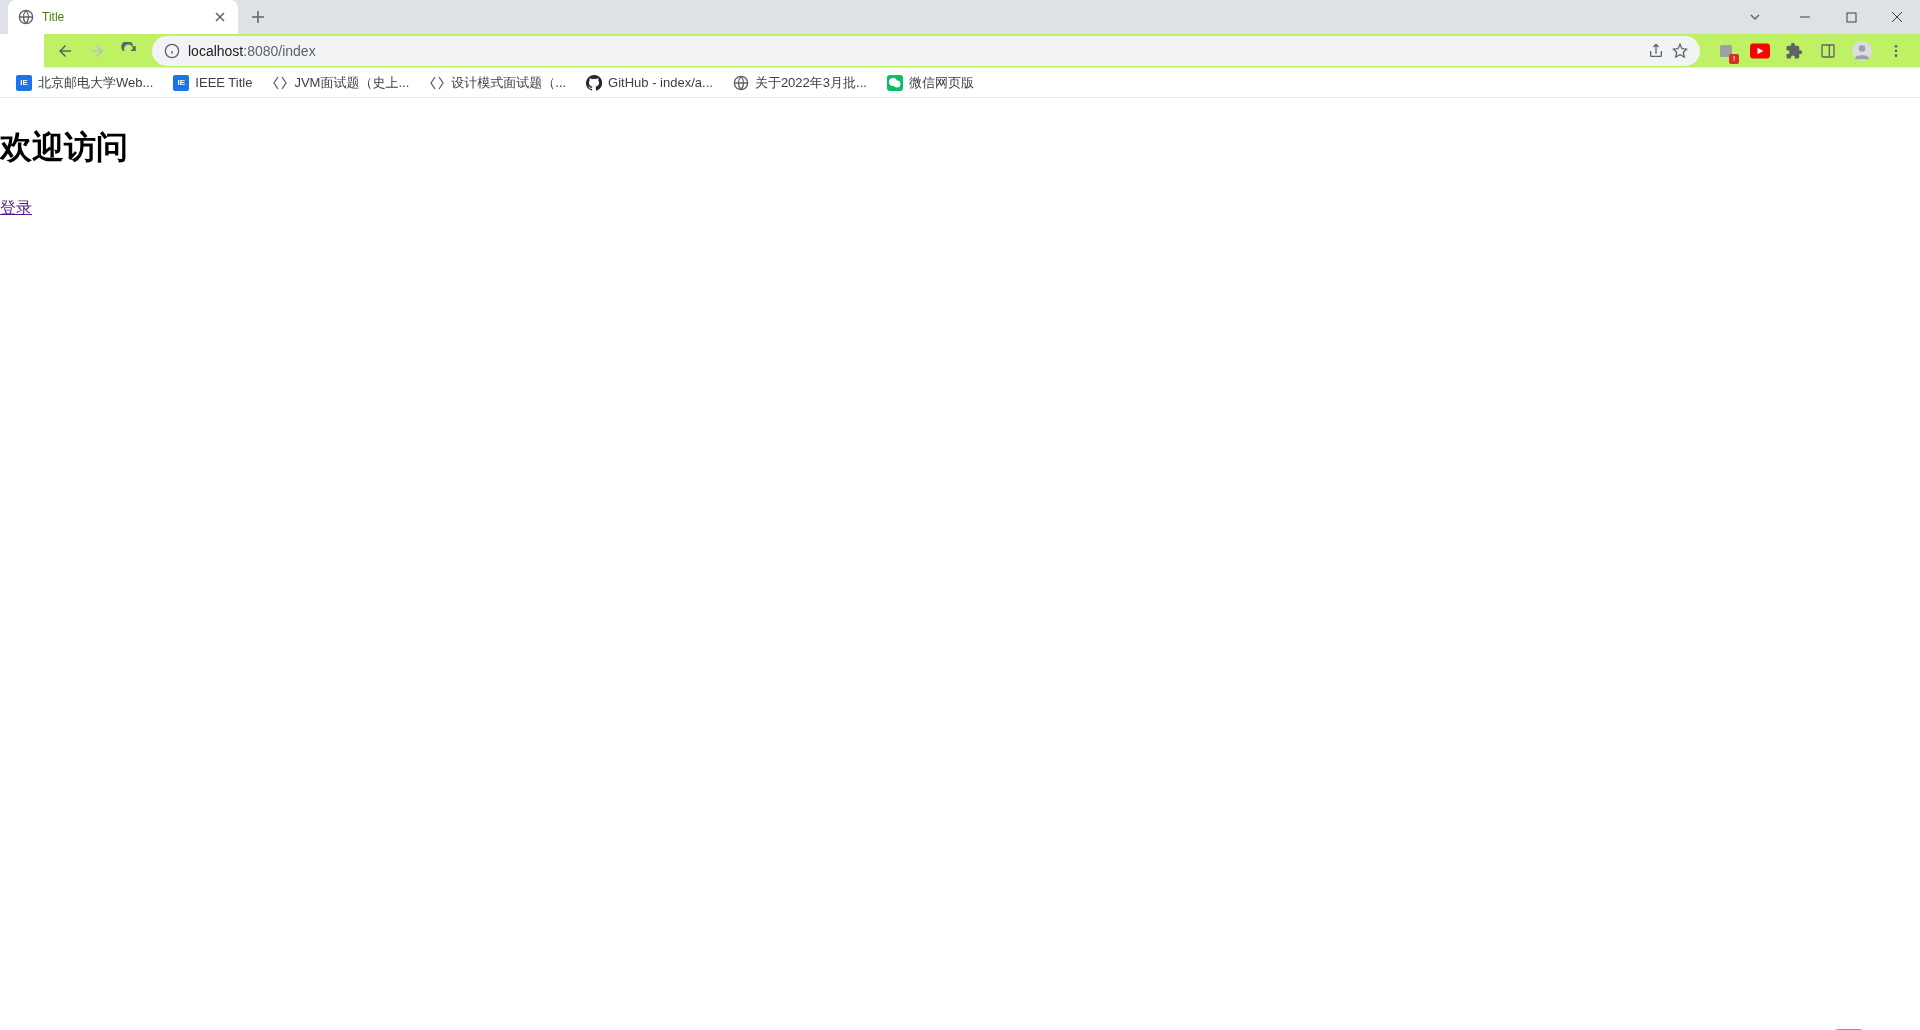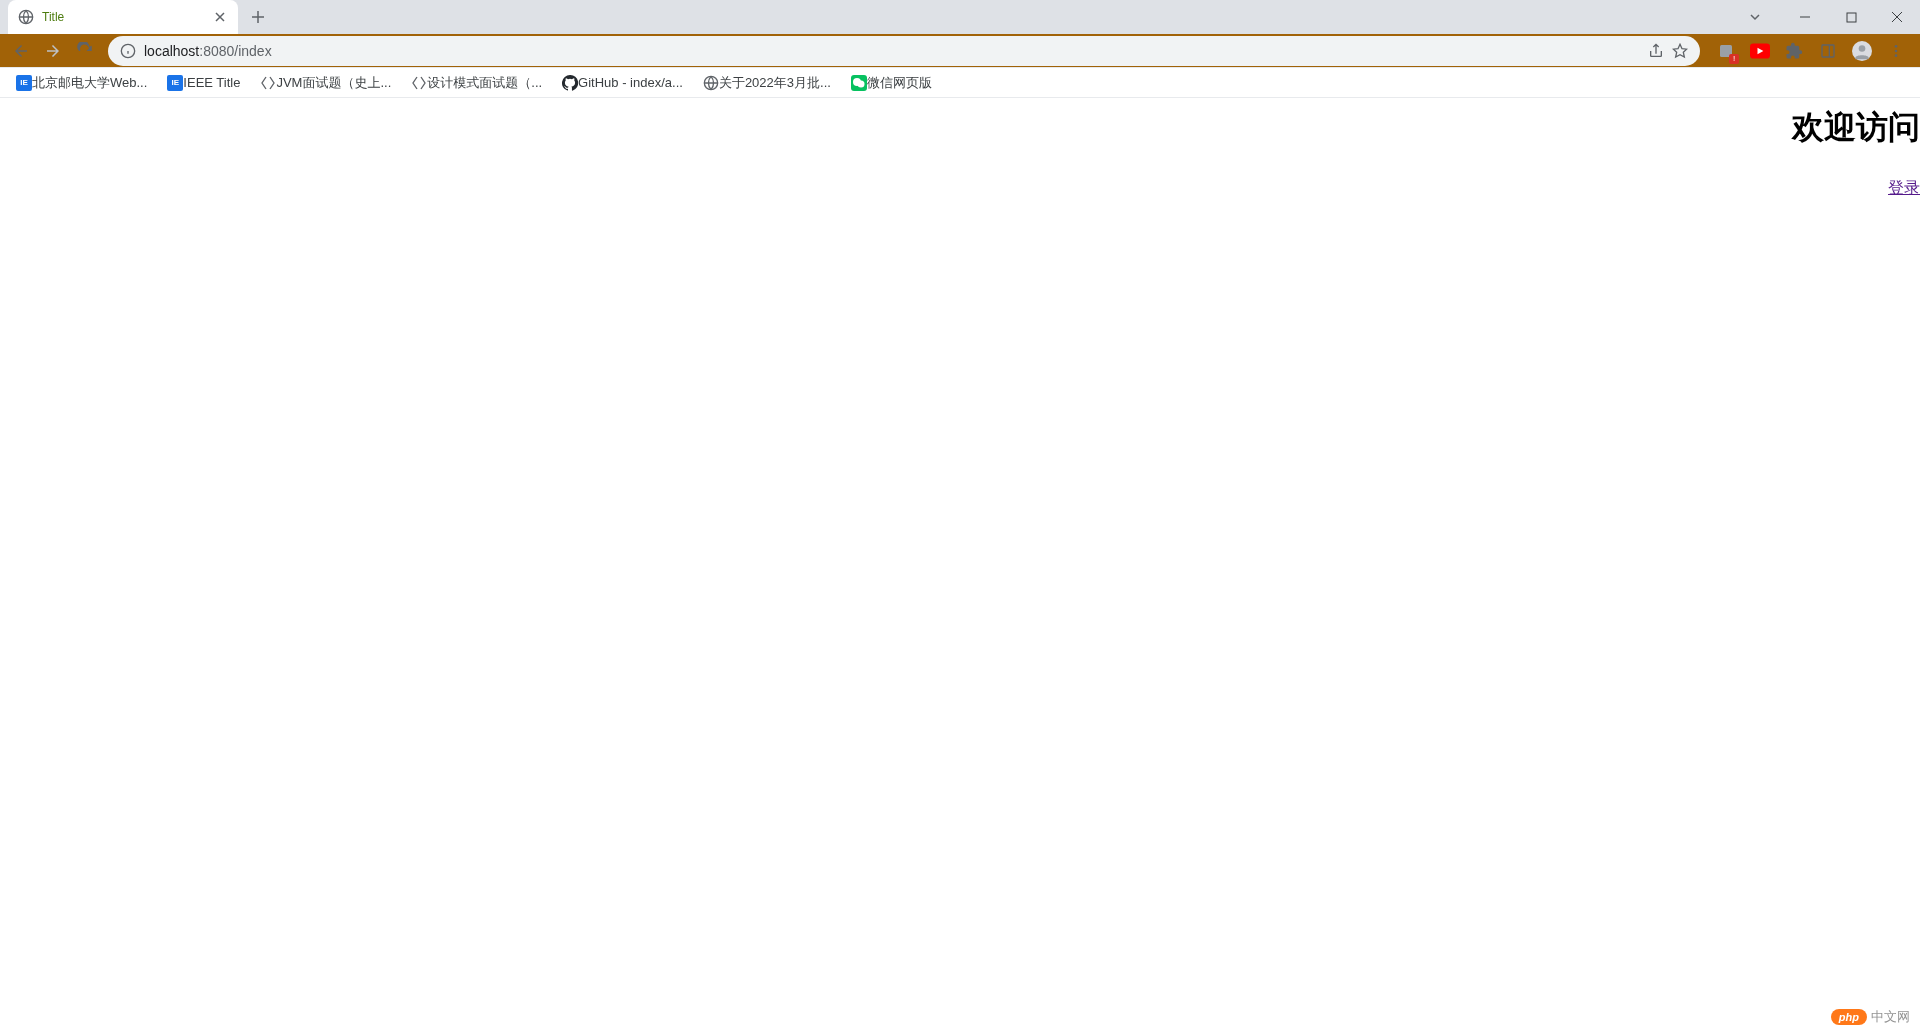--- a/index.html
+++ b/index.html
@@ -10,44 +10,44 @@
     .tab { background: #fff; height: 34px; border-radius: 8px 8px 0 0; display: flex; align-items: center; padding: 0 10px; margin-left: 8px; min-width: 230px; gap: 8px; }
     .tab .favicon { width: 16px; height: 16px; display: flex; align-items: center; justify-content: center; }
     .tab .title { font-size: 12px; color: #4d7c0f; flex: 1; }
     .tab .close { width: 16px; height: 16px; display: flex; align-items: center; justify-content: center; color: #5f6368; font-size: 14px; cursor: pointer; border-radius: 50%; }
     .newtab { width: 28px; height: 28px; display: flex; align-items: center; justify-content: center; color: #5f6368; cursor: pointer; border-radius: 50%; margin-left: 6px; margin-bottom: 3px; }
     .win-controls { position: absolute; right: 0; top: 0; display: flex; height: 34px; align-items: center; }
     .win-btn { width: 46px; height: 30px; display: flex; align-items: center; justify-content: center; color: #3c4043; cursor: pointer; }
     .search-tabs { width: 34px; height: 30px; display:flex; align-items:center; justify-content:center; color:#5f6368; margin-right: 10px; cursor:pointer; }
 
     
-    .toolbar { height: 34px; background: #a16207; display: flex; align-items: center; padding: 0 6px; gap: 2px; border-bottom: 1px solid #e8eaed; }
+    .toolbar { height: 34px; background: #bef264; display: flex; align-items: center; padding: 0 6px; gap: 2px; border-bottom: 1px solid #e8eaed; margin-left: 44px; }
     .nav-btn { width: 30px; height: 30px; display: flex; align-items: center; justify-content: center; color: #5f6368; border-radius: 50%; }
     .nav-btn.enabled { color: #3c4043; cursor: pointer; }
     .nav-btn.disabled { color: #bdc1c6; }
     .address-bar { flex: 1; height: 30px; background: #f1f3f4; border-radius: 15px; display: flex; align-items: center; padding: 0 12px; margin: 0 6px; gap: 8px; }
     .address-bar .url { font-size: 14px; color: #202124; flex: 1; }
     .address-bar .url .host { color: #202124; }
     .address-bar .url .rest { color: #5f6368; }
     .toolbar-icons { display: flex; align-items: center; gap: 6px; padding: 0 4px; }
     .t-icon { width: 28px; height: 28px; display: flex; align-items: center; justify-content: center; color: #5f6368; cursor: pointer; border-radius: 4px; position: relative; }
     .ext-badge { position: absolute; bottom: 1px; right: 1px; background: #d93025; color: #fff; font-size: 8px; width: 10px; height: 10px; border-radius: 2px; display:flex; align-items:center; justify-content:center; }
 
     
     .bookmarks { height: 30px; background: #fff; display: flex; align-items: center; padding: 0 8px; gap: 4px; border-bottom: 1px solid #e8eaed; }
-    .bookmark { display: flex; align-items: center; padding: 4px 8px; border-radius: 4px; cursor: pointer; font-size: 13px; color: #3c4043; }
+    .bookmark { display: flex; align-items: center; gap: 6px; padding: 4px 8px; border-radius: 4px; cursor: pointer; font-size: 13px; color: #3c4043; }
     .bm-icon { width: 16px; height: 16px; display: flex; align-items: center; justify-content: center; }
     .bm-icon.blue { background: #1a73e8; color:#fff; font-size: 8px; border-radius:2px; font-weight:bold; }
     .bm-icon.gray svg { fill: #5f6368; }
     .bm-icon.green { background: #07c160; border-radius:3px; }
 
     
     .page { flex: 1; background: #fff; height: calc(100% - 100px); position: relative; }
-    .page h1 { font-size: 32px; font-weight: bold; text-align: right; margin-top: 8px; font-family: SimSun, serif; }
-    .page .login-link { display: block; text-align: right; margin-top: 28px; color: #551a8b; text-decoration: underline; font-size: 16px; font-family: SimSun, serif; }
+    .page h1 { font-size: 32px; font-weight: bold; text-align: left; margin-top: 28px; font-family: SimSun, serif; }
+    .page .login-link { display: block; text-align: left; margin-top: 28px; color: #551a8b; text-decoration: underline; font-size: 16px; font-family: SimSun, serif; }
 
     
     .watermark { position: absolute; bottom: 10px; right: 10px; display: flex; align-items: center; gap: 4px; opacity: 0.9; }
     .watermark .php-badge { background: #ff6a00; color: #fff; font-size: 11px; font-weight: bold; padding: 2px 8px; border-radius: 10px; font-style: italic; }
     .watermark .cn { color: #888; font-size: 13px; }
 
     svg { display: block; }
   </style>
 </head>
 <body>

